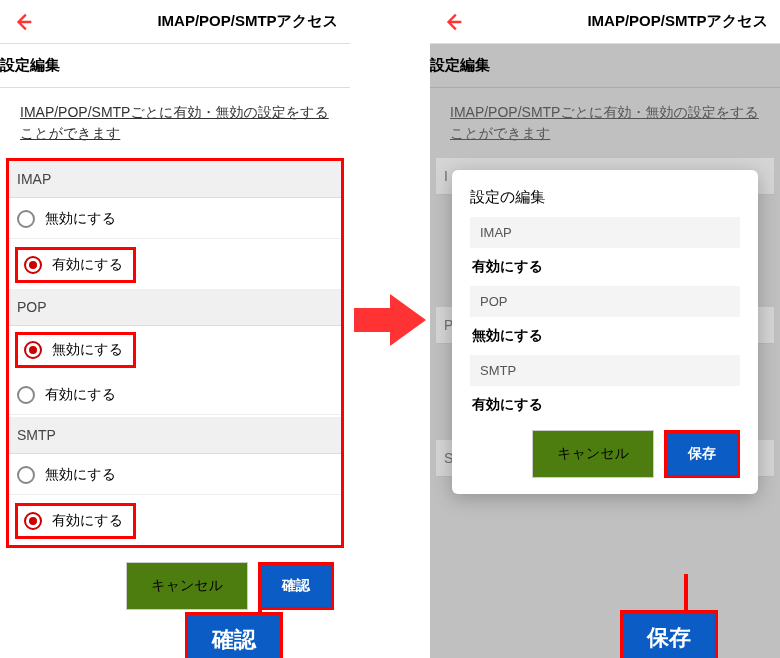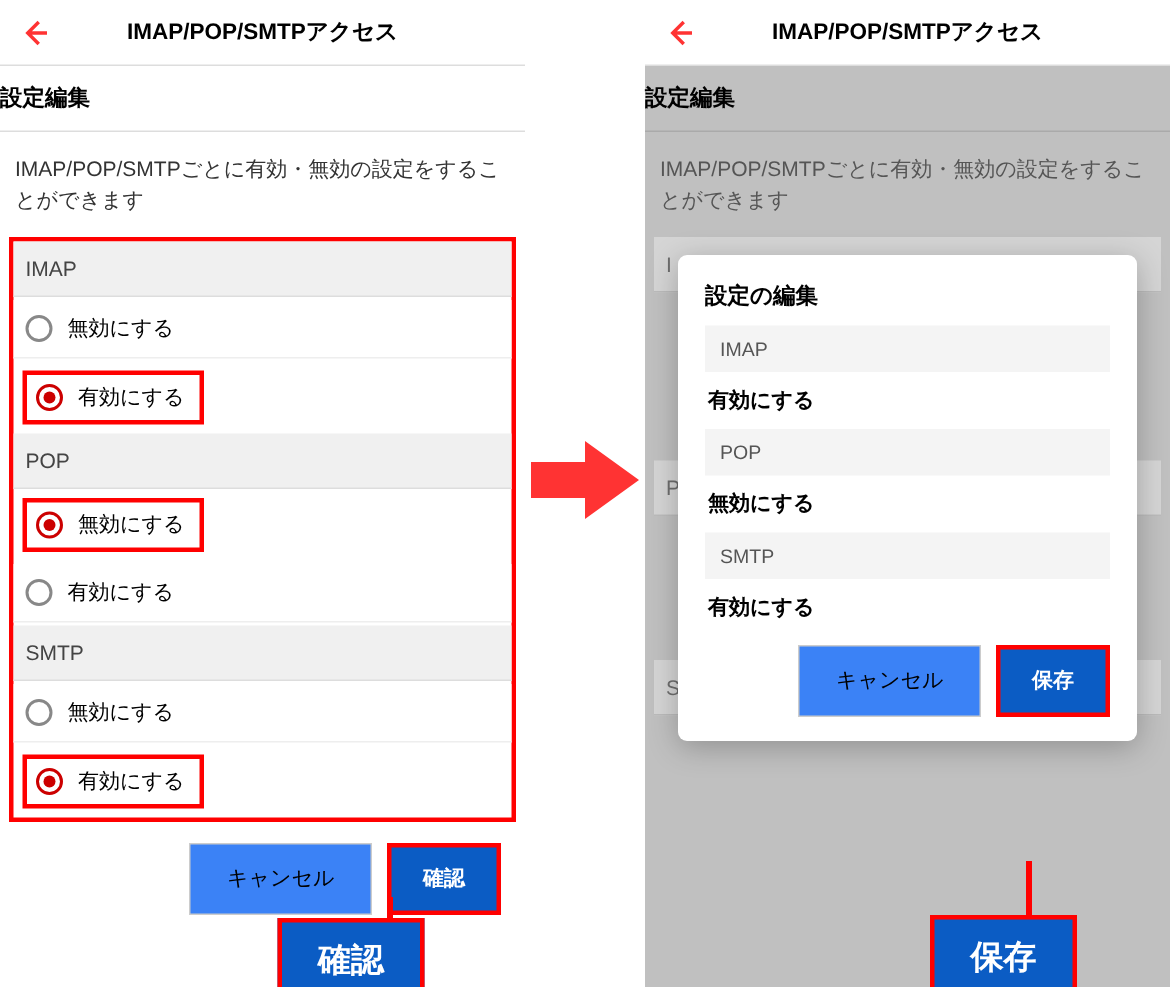--- a/index.html
+++ b/index.html
@@ -3,43 +3,43 @@
 <meta charset="utf-8">
 <style>
   * { box-sizing: border-box; margin: 0; padding: 0; }
   body { font-family: -apple-system, "Hiragino Sans", sans-serif; background: #fff; width: 780px; height: 658px; position: relative; overflow: hidden; }
   .container { display: flex; width: 100%; height: 100%; }
   .screen { width: 350px; height: 658px; position: relative; background: #fff; }
   .screen.right { background: #c0c0c0; margin-left: 80px; }
   .header { height: 44px; display: flex; align-items: center; padding: 0 12px; background: #fff; border-bottom: 1px solid #ddd; }
   .back-arrow { width: 24px; height: 24px; display: flex; align-items: center; justify-content: center; cursor: pointer; }
   .back-arrow svg { stroke: #f33; stroke-width: 2.5; fill: none; }
-  .header-title { flex: 1; text-align: center; font-weight: 700; font-size: 15px; margin-left: -24px; }
+  .header-title { flex: 1; text-align: right; font-weight: 700; font-size: 15px; margin-left: -24px; }
   .subheader { text-align: left; font-weight: 700; font-size: 15px; padding: 12px 0; border-bottom: 1px solid #ddd; background: #fff; }
   .right .subheader { background: #c0c0c0; border-bottom: 1px solid #aaa; }
-  .desc { padding: 14px 10px; font-size: 14px; line-height: 1.5; color: #333; }
+  .desc { padding: 14px 20px; font-size: 14px; line-height: 1.5; color: #333; text-decoration: underline; }
   .right .desc { color: #555; }
   .section-list { border: 3px solid #f00; margin: 0 6px; }
   .section-head { background: #f0f0f0; padding: 10px 8px; font-size: 14px; color: #444; border-bottom: 1px solid #ddd; }
   .radio-row { display: flex; align-items: center; padding: 10px 8px; background: #fff; border-bottom: 1px solid #eee; font-size: 14px; cursor: pointer; }
   .radio { width: 18px; height: 18px; border: 2px solid #888; border-radius: 50%; margin-right: 10px; display: flex; align-items: center; justify-content: center; flex-shrink: 0; }
   .radio.selected { border-color: #c00; }
   .radio.selected::after { content: ""; width: 8px; height: 8px; background: #c00; border-radius: 50%; }
   .radio-row.highlighted { border: 3px solid #f00; display: inline-flex; margin: 4px 6px; padding: 6px 10px 6px 6px; }
   .option-wrap { padding: 2px 0; }
   .btn-row { display: flex; justify-content: flex-end; gap: 10px; padding: 14px 16px 0; }
-  .btn { padding: 14px 24px; font-size: 14px; border: 1px solid #ccc; background: #3b82f6; cursor: pointer; }
+  .btn { padding: 14px 24px; font-size: 14px; border: 1px solid #ccc; background: #4d7c0f; cursor: pointer; }
   .btn.primary { background: #0b5cc4; color: #fff; border: none; font-weight: 700; }
   .btn.boxed { border: 3px solid #f00; padding: 7px 21px; }
   .callout { position: absolute; background: #0b5cc4; color: #fff; font-weight: 700; font-size: 22px; padding: 10px 24px; border: 3px solid #f00; }
   .connector { position: absolute; background: #f00; }
   .arrow-big { position: absolute; left: 354px; top: 290px; width: 72px; height: 60px; }
   .arrow-big svg { fill: #f33; }
   .dialog { position: absolute; left: 22px; right: 22px; top: 170px; background: #fff; border-radius: 6px; padding: 18px 18px 16px; box-shadow: 0 4px 20px rgba(0,0,0,0.25); }
-  .dialog-title { font-weight: 700; font-size: 15px; margin-bottom: 10px; }
+  .dialog-title { font-weight: 400; font-size: 15px; margin-bottom: 10px; }
   .dialog-sub { font-size: 13px; margin-bottom: 12px; }
   .dlg-field { background: #f4f4f4; padding: 8px 10px; font-size: 13px; color: #555; margin-bottom: 4px; }
   .dlg-val { font-weight: 700; font-size: 14px; padding: 6px 2px 10px; }
   .dlg-btn-row { display: flex; justify-content: flex-end; gap: 10px; margin-top: 6px; }
   .right .section-head, .right .radio-row { opacity: 0.9; }
   .right .section-list-bg .section-head { background: #d8d8d8; color:#666; border-bottom:1px solid #bbb; }
 </style>
 </head>
 <body>
 

